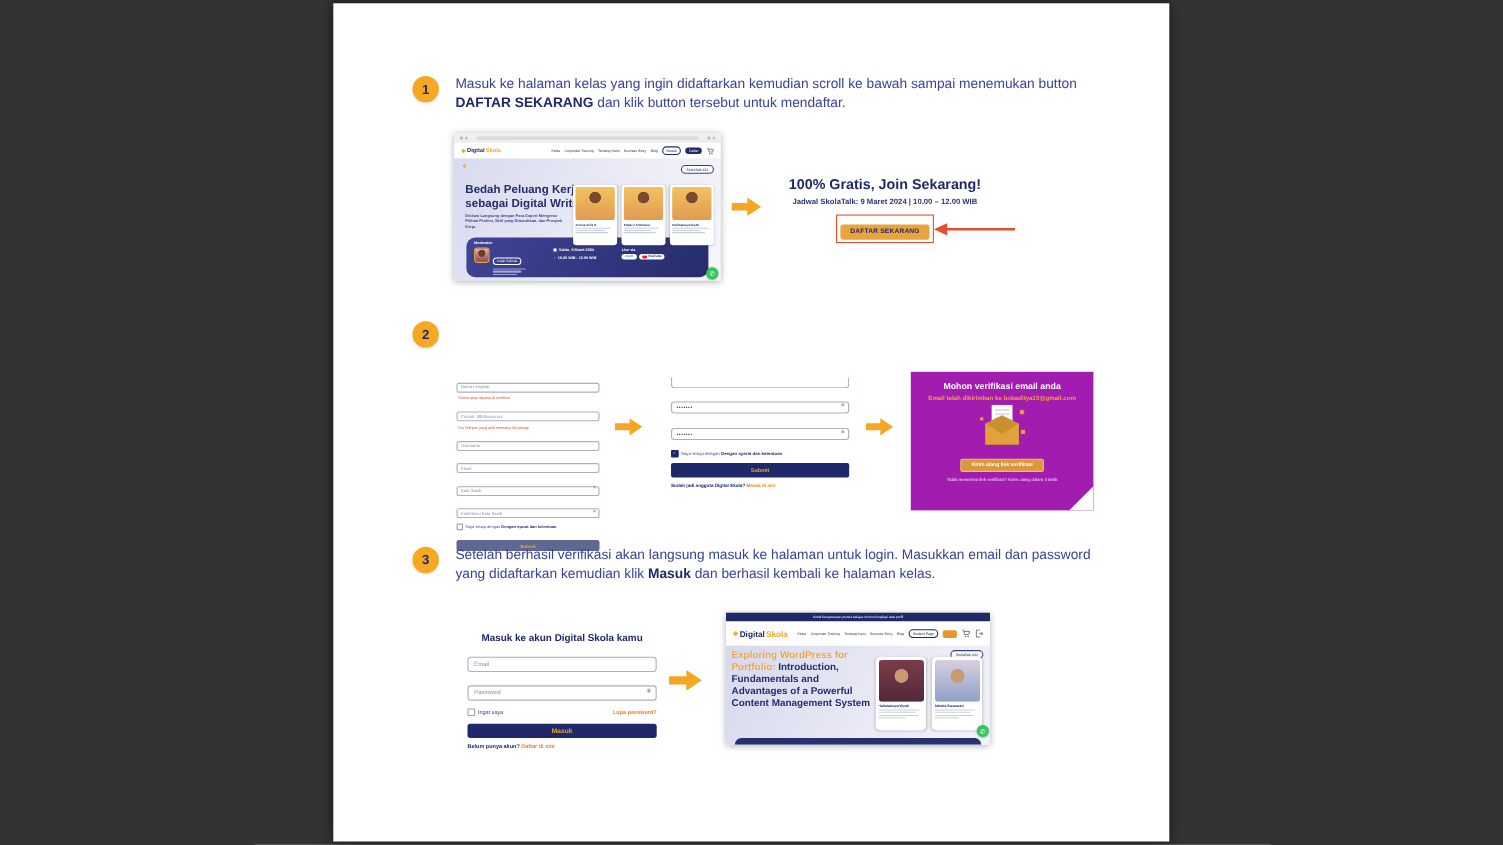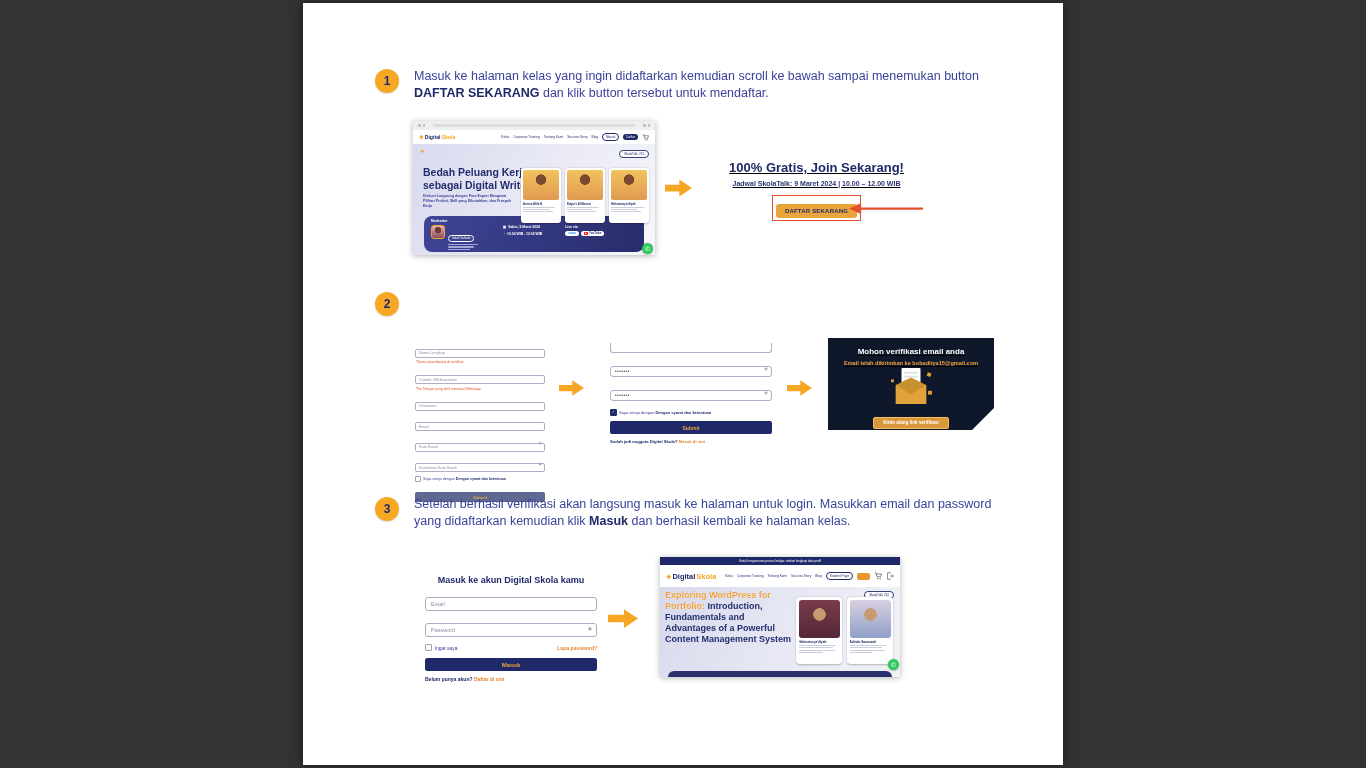--- a/index.html
+++ b/index.html
@@ -44,21 +44,21 @@
   .yt-pill{background:#fff;color:#1F2969;font-weight:bold;font-size:3px;border-radius:4px;padding:0.5px 3px;display:flex;gap:1px;align-items:center;}
   .yt-sq{width:4px;height:3px;background:#F00;border-radius:1px;color:#fff;font-size:2.2px;line-height:3px;text-align:center;}
   .cards1{position:absolute;left:108px;top:24px;display:flex;gap:4px;}
   .card1{width:40px;height:55px;background:#fff;border-radius:3px;padding:2px;box-sizing:border-box;box-shadow:0 0.5px 2px rgba(0,0,0,.25);}
   .photo1{height:30px;border-radius:2px;background:radial-gradient(circle at 50% 32%,#7A4A30 0 5px,transparent 5.5px),linear-gradient(#F2C35F,#E09A52);}
   .card-name{font-size:2.8px;font-weight:bold;color:#1F2969;margin-top:1.5px;white-space:nowrap;overflow:hidden;}
   .card-bar{height:1.1px;background:#C9CEDC;border-radius:1px;margin-top:1.1px;}
   .wa{position:absolute;width:11px;height:11px;border-radius:50%;background:#2FC95C;color:#fff;font-size:6px;display:flex;align-items:center;justify-content:center;box-shadow:0 0.5px 2px rgba(0,0,0,.35);}
 
   
-  .join{position:absolute;left:416px;top:157px;width:195px;text-align:center;text-decoration:underline;}
+  .join{position:absolute;left:404px;top:157px;width:195px;text-align:center;}
   .join-title{font-size:13px;font-weight:bold;color:#1F2969;white-space:nowrap;}
   .join-sched{font-size:7px;font-weight:bold;color:#2A3475;margin-top:5px;white-space:nowrap;}
   .red-frame{display:inline-block;border:1.5px solid #E4502E;padding:2.5px;margin-top:8px;background:#fff;}
   .daftar{background:#E9A43B;border:none;border-radius:3px;padding:4px 9px;font-size:6px;font-weight:bold;color:#1F2969;letter-spacing:.2px;cursor:pointer;}
 
   
   .blk-arrow{position:absolute;}
 
   
   .form1{position:absolute;left:112px;top:337px;width:130px;}
@@ -78,21 +78,21 @@
   .inp-sm{position:relative;margin-top:6px;}
   .inp-sm input{width:100%;box-sizing:border-box;height:11px;border:0.7px solid #A9B0C4;border-radius:3px;font-size:4.6px;padding:0 4px;color:#444;letter-spacing:.5px;}
   .inp-sm .eye{font-size:4.2px;right:4px;}
   .agree-sm{display:flex;align-items:center;gap:2.5px;font-size:4px;color:#3A4299;margin-top:8px;}
   .agree-sm .cb{width:4.5px;height:4.5px;}
   .submit-sm{width:100%;height:13px;background:#1F2969;border:none;border-radius:2px;color:#E9A43B;font-weight:bold;font-size:5px;margin-top:5px;cursor:pointer;}
   .form2-foot{font-size:4.2px;color:#1F2969;font-weight:bold;margin-top:5px;}
   .link-orange{color:#E8822D;font-weight:bold;cursor:pointer;}
 
   
-  .popup{position:absolute;left:525px;top:335px;width:166px;height:92px;background:#0f172a;overflow:hidden;text-align:center;text-decoration:underline;}
+  .popup{position:absolute;left:525px;top:335px;width:166px;height:126px;background:#a21caf;overflow:hidden;text-align:center;}
   .popup-title{font-size:8px;font-weight:bold;color:#fff;margin-top:9px;}
   .popup-sub{font-size:5.6px;font-weight:bold;color:#F2A33C;margin-top:4px;}
   .popup-btn{background:#D9983B;border:0.8px solid #F2C063;color:#fff;font-weight:bold;font-size:4.6px;border-radius:2px;padding:2.5px 9px;margin-top:3px;cursor:pointer;}
   .popup-note{font-size:4px;color:#E6E8F2;margin-top:4px;}
   .popup-tri{position:absolute;right:0;bottom:0;width:0;height:0;border-left:22px solid transparent;border-bottom:22px solid #fff;}
 
   
   .login{position:absolute;left:122px;top:566px;width:172px;}
   .login-title{text-align:center;font-size:9px;font-weight:bold;color:#1F2969;margin-top:6px;white-space:nowrap;}
   .inp-md{position:relative;margin-top:7px;}

